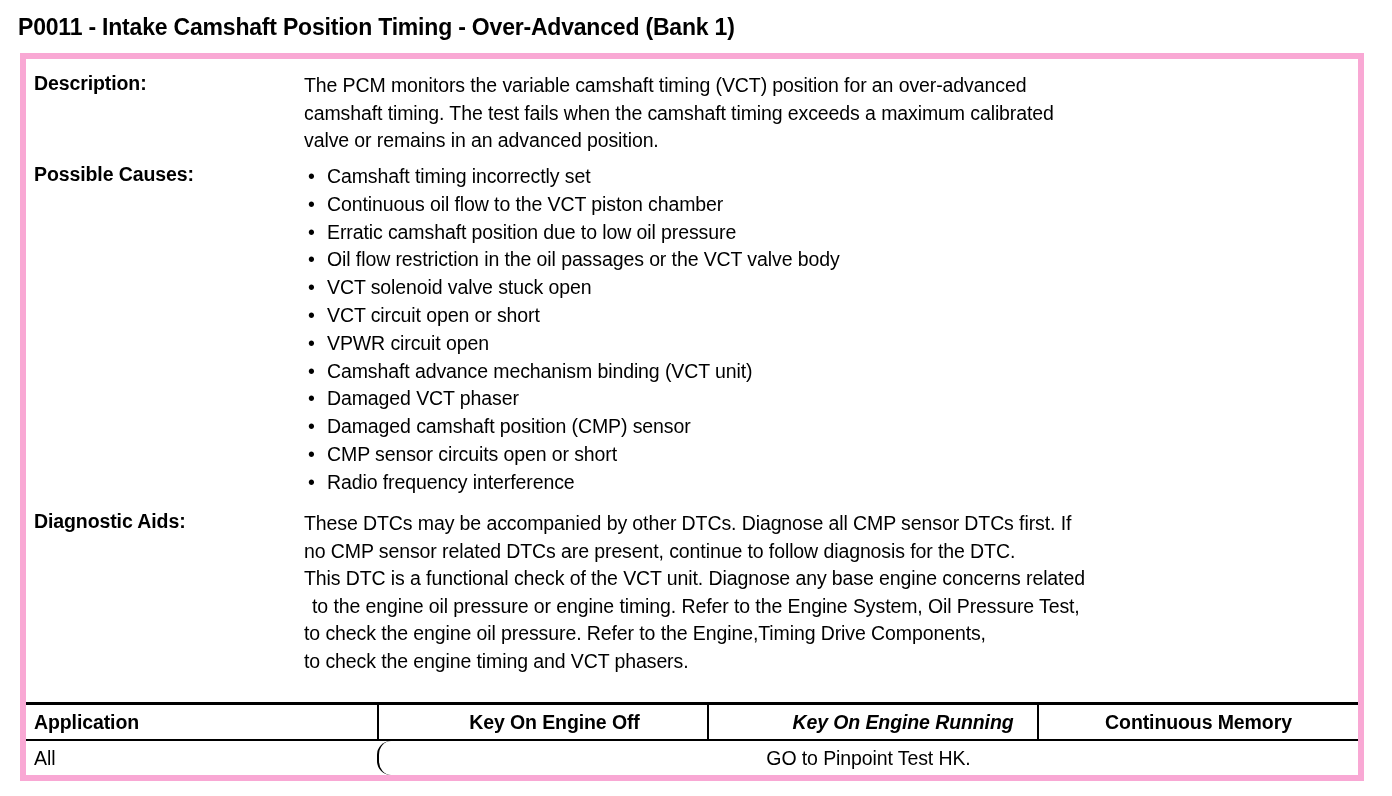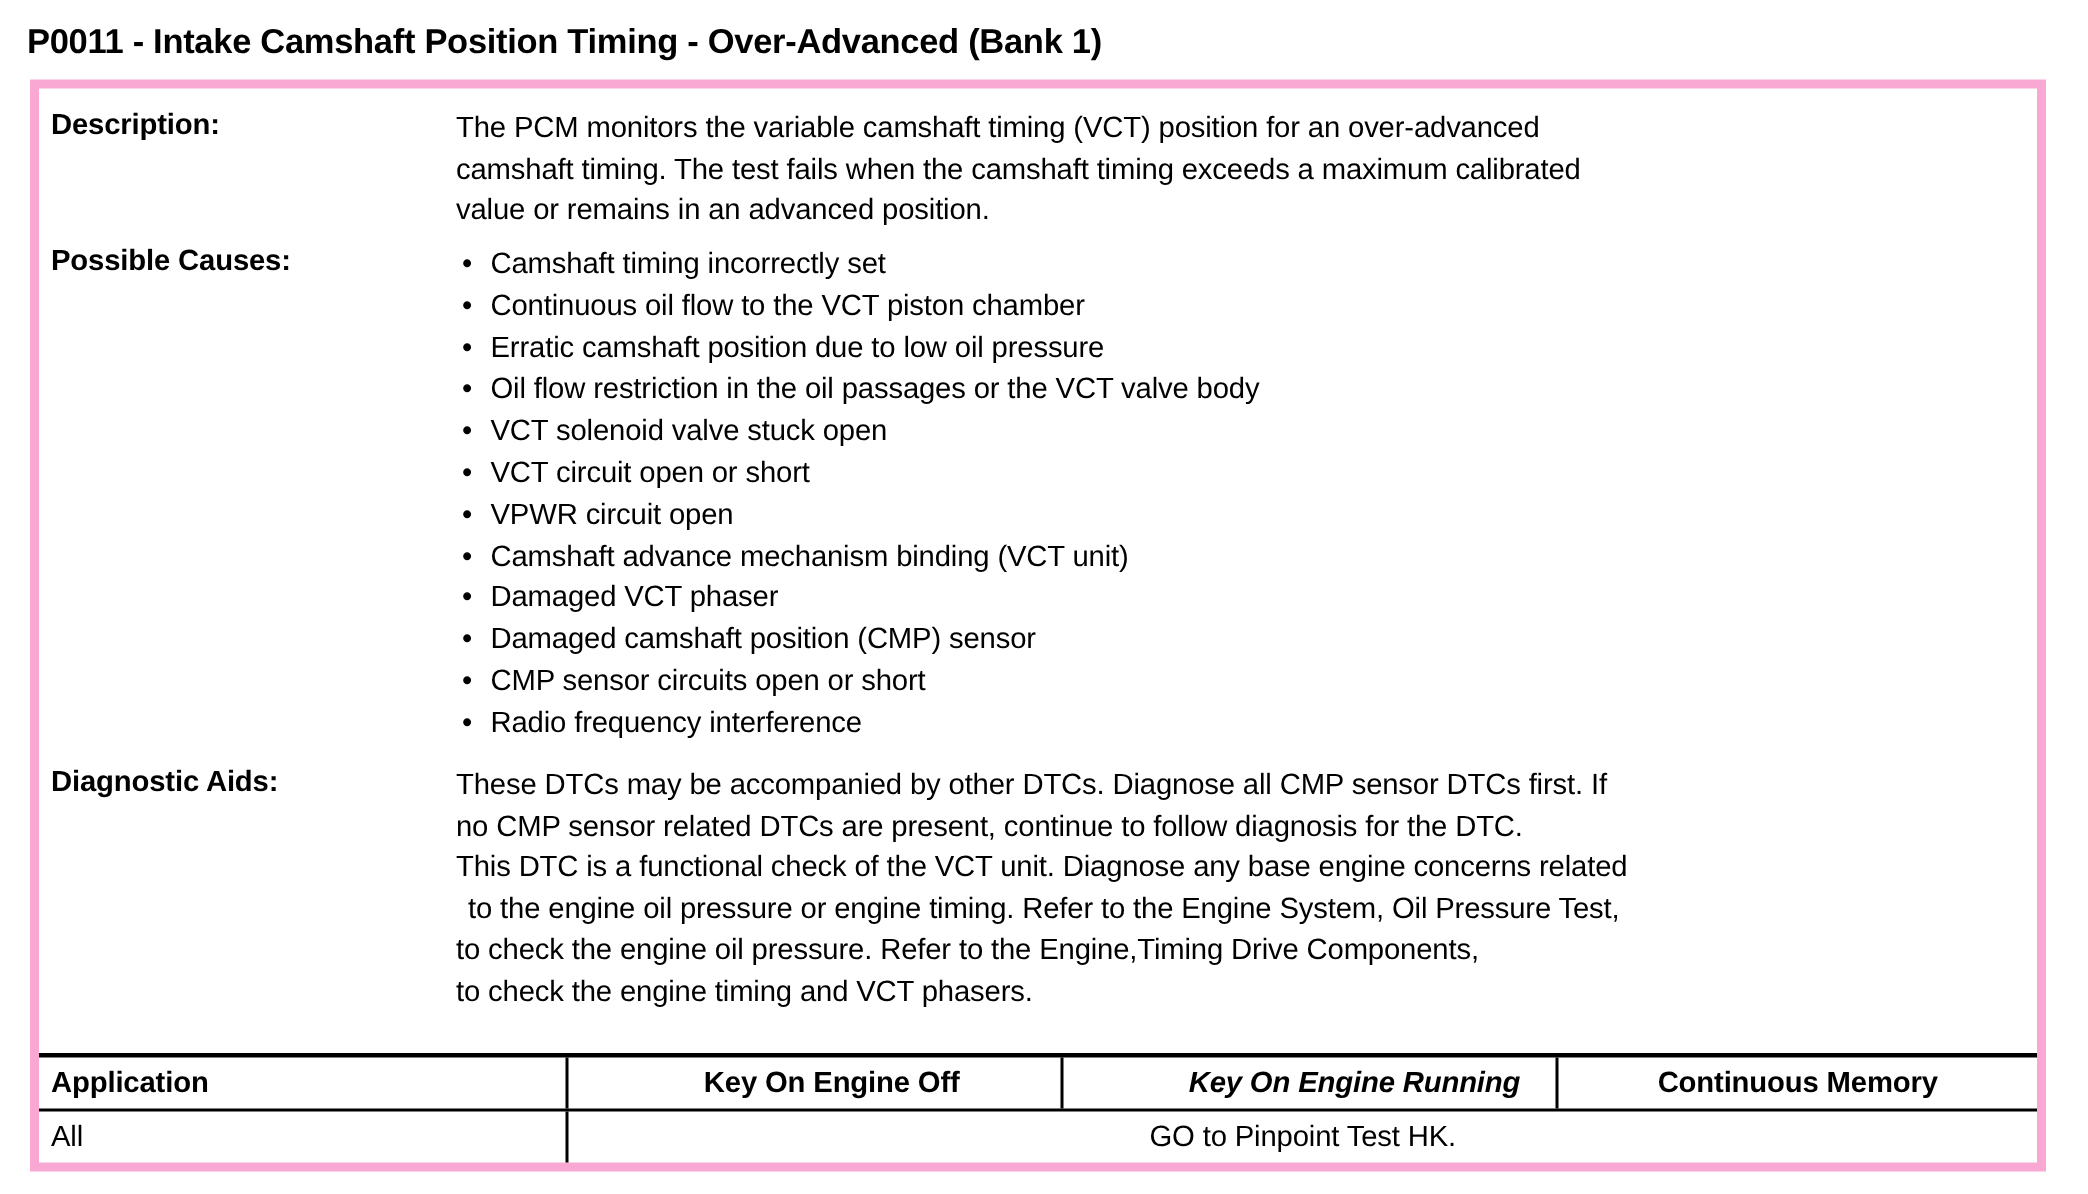--- a/index.html
+++ b/index.html
@@ -150,39 +150,39 @@
   .cell.center { justify-content: center; }
   .cell.left   { justify-content: flex-start; padding-left: 8px; }
 
   
   .c-app  { left: 0px;    width: 351px; }
   .c-koeo { left: 351px;  width: 330px; border-left: 2px solid #000; padding-left: 23px; }
   .c-koer { left: 681px;  width: 390px; border-left: 2px solid #000; font-style: italic; }
   .c-cm   { left: 1011px; right: 0;     border-left: 2px solid #000; }
 
   .c-all  { left: 0px;    width: 351px; }
-  .c-span { left: 351px;  right: 0;     border-left: 2px solid #000; }
+  .c-span { left: 351px;  right: 0;     border-left: 2px solid #000; border-radius: 14px; }
 </style>
 </head>
 <body>
 
 <div id="page">
 
   <div class="doc-title">P0011 - Intake Camshaft Position Timing - Over-Advanced (Bank 1)</div>
 
   <div class="main-box">
 
     <div class="info-region">
 
       <div class="info-row row-description">
         <div class="row-label">Description:</div>
         <div class="row-body">
           <div class="line">The PCM monitors the variable camshaft timing (VCT) position for an over-advanced</div>
           <div class="line">camshaft timing. The test fails when the camshaft timing exceeds a maximum calibrated</div>
-          <div class="line">value or remains in an advanced position.</div>
+          <div class="line">valve or remains in an advanced position.</div>
         </div>
       </div>
 
       <div class="info-row row-causes">
         <div class="row-label">Possible Causes:</div>
         <div class="row-body">
           <ul class="causes-list">
             <li><span class="bullet">•</span><span>Camshaft timing incorrectly set</span></li>
             <li><span class="bullet">•</span><span>Continuous oil flow to the VCT piston chamber</span></li>
             <li><span class="bullet">•</span><span>Erratic camshaft position due to low oil pressure</span></li>

